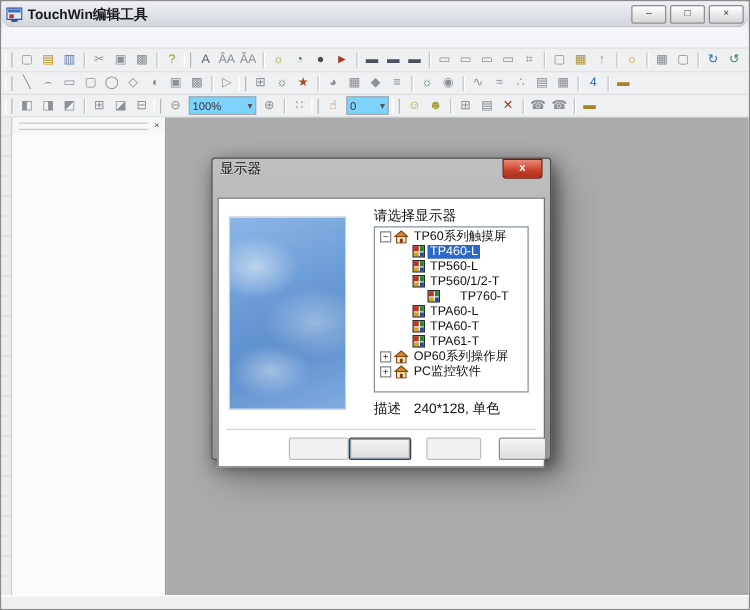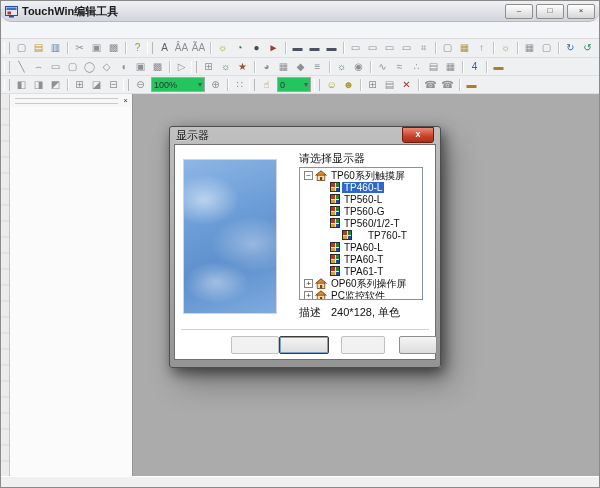--- a/index.html
+++ b/index.html
@@ -18,41 +18,41 @@
     border-bottom:1px solid #dadada;padding-left:4px;}
   .menu-item{font-size:11px;color:#222;padding:1px 7px;}
   
   .tbrow{display:flex;align-items:center;background:#eef0f2;padding:0 2px;border-bottom:1px solid #dcdee0;}
   .tbrow.r1{height:18px}.tbrow.r2{height:17px}.tbrow.r3{height:17px}
   .tb-grip{width:4px;height:12px;margin:0 3px 0 1px;border-left:1px solid #ffffff;border-right:1px solid #b7b7b7;flex:0 0 auto;}
   .tb-sep{width:1px;height:12px;margin:0 3px;background:#c3c3c3;box-shadow:1px 0 0 #ffffff;flex:0 0 auto;}
   .tb-btn{width:15px;height:15px;display:flex;align-items:center;justify-content:center;
     font-size:10px;color:#8d9094;border:1px solid transparent;border-radius:2px;flex:0 0 auto;}
   .tb-glyph{line-height:1;white-space:nowrap;font-size:inherit;}
-  .tb-combo{height:13px;border:1px solid #a7a7a7;background:#22c55e;display:flex;align-items:center;
+  .tb-combo{height:13px;border:1px solid #a7a7a7;background:#7dd3fc;display:flex;align-items:center;
     font-size:9px;color:#333;padding:0 2px;margin:0 2px;flex:0 0 auto;}
   .combo-value{flex:1;}
   .combo-arrow{font-size:8px;color:#555;margin-left:2px;}
   
   .main{position:relative;display:flex;height:382px;}
   .vstrip{width:8px;background:repeating-linear-gradient(#ececec 0 14px,#e0e0e6 14px 16px);
     border-right:1px solid #c6c6c6;flex:0 0 auto;}
   .sidepanel{width:122px;background:#f7f7f7;border-right:1px solid #979797;display:flex;flex-direction:column;flex:0 0 auto;}
   .sp-header{height:11px;display:flex;align-items:center;padding:1px 2px;}
   .sp-grip{flex:1;height:4px;border-top:1px solid #c9c9c9;border-bottom:1px solid #c9c9c9;margin:0 3px;}
   .sp-close{width:9px;height:9px;font-size:7px;line-height:9px;text-align:center;color:#333;}
   .sp-body{flex:1;background:#fbfbfb;}
   .workspace{flex:1;background:#ababab;}
   
   .statusbar{height:18px;background:#f0f0f0;border-top:1px solid #ffffff;box-shadow:0 -1px 0 #c9c9c9;}
   
   .dialog{position:absolute;left:168px;top:125px;width:272px;height:242px;box-sizing:border-box;
     border:1px solid #4e4e4e;border-radius:3px;background:linear-gradient(#c0c0c0,#949494);
     padding:0 4px 4px 4px;box-shadow:3px 5px 14px rgba(0,0,0,.55),10px 16px 30px rgba(0,0,0,.28);}
-  .dlg-titlebar{height:17px;display:flex;align-items:center;position:relative;}
+  .dlg-titlebar{height:31px;display:flex;align-items:flex-start;position:relative;}
   .dlg-title{font-size:11px;color:#111;padding-left:2px;text-shadow:0 1px 0 rgba(255,255,255,.4);}
   .dlg-close{position:absolute;right:2px;top:0px;width:30px;height:14px;
     background:linear-gradient(#ea8a74,#c8402a 60%,#a92f1b);border:1px solid #6d1d10;border-radius:0 0 3px 3px;
     color:#fff;font-size:9px;line-height:13px;text-align:center;font-weight:bold;}
   .dlg-client{position:relative;box-sizing:border-box;background:#ffffff;border:1px solid #6f6f6f;height:216px;}
   .dlg-image{position:absolute;left:8px;top:14px;width:92px;height:153px;border:1px solid #cfd6de;
     background:
       radial-gradient(50px 36px at 22% 26%,rgba(255,255,255,.50),rgba(255,255,255,0) 70%),
       radial-gradient(60px 40px at 75% 55%,rgba(255,255,255,.35),rgba(255,255,255,0) 70%),
       radial-gradient(46px 30px at 35% 80%,rgba(255,255,255,.40),rgba(255,255,255,0) 70%),
@@ -434,31 +434,20 @@
           </div>
           <div class="tree-row" style="padding-left: 18px;">
             <span class="expander" style="visibility: hidden;"></span>
 
             <span class="i-screen">
               <i></i>
               <i></i>
               <i></i>
               <i></i>
             </span>
-            <span class="tree-label">TP560-G</span>
-          </div>
-          <div class="tree-row" style="padding-left: 18px;">
-            <span class="expander" style="visibility: hidden;"></span>
-
-            <span class="i-screen">
-              <i></i>
-              <i></i>
-              <i></i>
-              <i></i>
-            </span>
             <span class="tree-label">TP560/1/2-T</span>
           </div>
           <div class="tree-row" style="padding-left: 18px; gap: 12px;">
             <span class="expander" style="visibility: hidden;"></span>
 
             <span class="i-screen">
               <i></i>
               <i></i>
               <i></i>
               <i></i>

